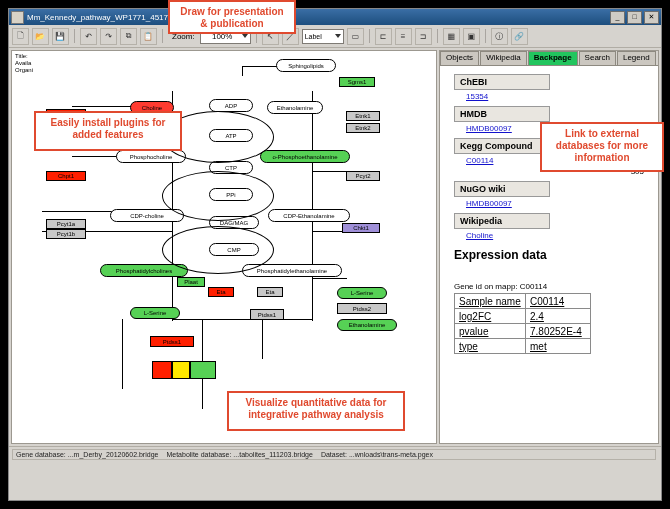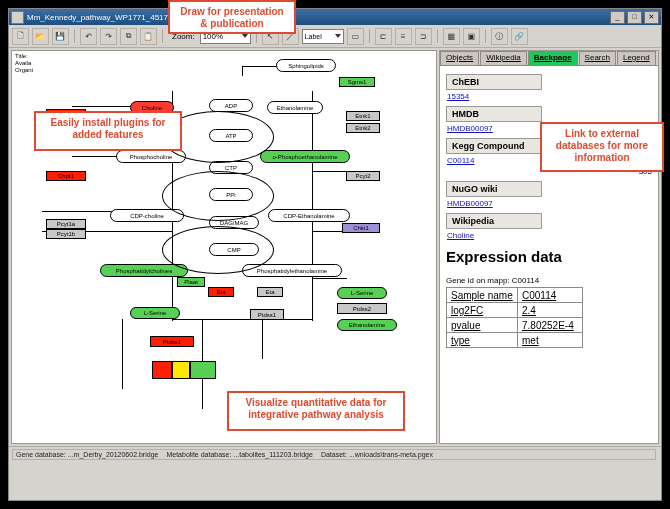--- a/index.html
+++ b/index.html
@@ -16,40 +16,40 @@
   
   .menubar{height:14px;background:#d6d3ce;border-bottom:1px solid #b0aca4;display:flex;align-items:center;padding-left:2px;gap:7px;}
   .menubar span{font-size:8px;color:#000;}
 
   
   .toolbar{height:22px;background:#d6d3ce;display:flex;align-items:center;padding:0 3px;gap:3px;border-bottom:1px solid #b0aca4;}
   .tbtn{width:15px;height:15px;background:#d6d3ce;border:1px solid #b5b1a9;display:flex;align-items:center;justify-content:center;font-size:8px;color:#333;}
   .tsep{width:1px;height:14px;background:#a9a5a0;margin:0 2px;}
   .zoomlabel{font-size:8px;margin:0 2px 0 4px;}
   .zoombox{width:47px;height:14px;background:#fff;border:1px solid #7e7a74;font-size:8px;display:flex;align-items:center;padding-left:2px;}
-  .zoombox .cv{flex:1;}
+  .zoombox .cv{flex:1;text-align:center;}
   .caret{width:0;height:0;border-left:3px solid transparent;border-right:3px solid transparent;border-top:4px solid #333;margin-right:2px;}
   .labelsel{width:38px;height:13px;background:#fff;border:1px solid #7e7a74;font-size:7px;display:flex;align-items:center;padding-left:2px;}
   .vizsel{position:absolute;right:8px;top:58px;width:74px;height:14px;background:#fff;border:1px solid #7e7a74;font-size:8px;display:flex;align-items:center;padding-left:3px;}
 
   
   .bodyrow{display:flex;height:398px;}
   .canvas{position:relative;flex:1;background:#fff;border:1px solid #9c9890;margin:2px;overflow:hidden;}
   .sidepanel{width:218px;margin:2px 2px 2px 0;background:#d6d3ce;border:1px solid #9c9890;display:flex;flex-direction:column;}
 
   
-  .tabs{display:flex;height:14px;font-size:8px;text-decoration:underline;}
+  .tabs{display:flex;height:14px;font-size:8px;}
   .tab{padding:1px 5px;border:1px solid #8d8980;border-bottom:none;background:#cbc7c0;margin-right:1px;color:#000;}
   .tab.active{background:#22c55e;font-weight:bold;}
-  .sidebody{flex:1;background:#fff;border-top:1px solid #8d8980;overflow:hidden;position:relative;padding:3px 6px;}
+  .sidebody{flex:1;background:#fff;border-top:1px solid #8d8980;overflow:hidden;position:relative;padding:3px 14px;}
 
   .db-card{border:1px solid #999;background:#e9e6e0;font-weight:bold;font-size:9px;padding:2px 5px;width:84px;margin:5px 0 2px 0;}
-  .db-link{color:#1111cc;text-decoration:underline;font-size:8px;margin:0 0 2px 1px;}
+  .db-link{color:#1111cc;text-decoration:underline;font-size:8px;margin:0 0 2px 12px;}
   .db-plain{font-size:8px;margin:0 0 2px 2px;text-align:right;}
-  .exp-title{font-weight:bold;font-size:15px;margin:8px 0 11px 0;}
+  .exp-title{font-weight:bold;font-size:12px;margin:8px 0 20px 0;}
   .gene-line{font-size:8px;margin-bottom:2px;}
   table.expr{border-collapse:collapse;font-size:10px;text-decoration:underline;}
   table.expr td{border:1px solid #8a8a8a;padding:1px 4px;height:12px;}
   table.expr td.k{width:62px;}
   table.expr td.v{width:56px;}
 
   
   .statusbar{height:15px;background:#d6d3ce;border-top:1px solid #b0aca4;display:flex;align-items:center;padding:0 3px;}
   .statusbar .cell{font-size:7px;border:1px solid #b5b1a9;background:#d6d3ce;padding:1px 3px;margin-right:2px;color:#222;}
 

